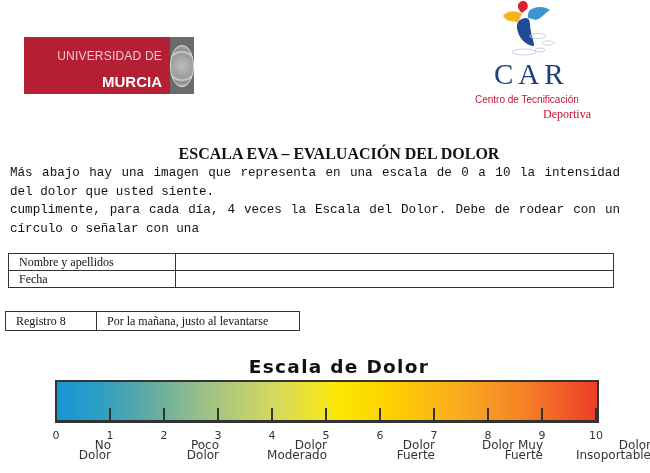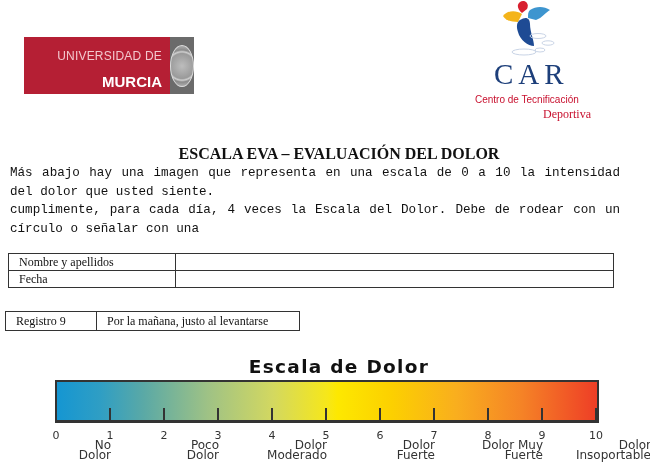--- a/index.html
+++ b/index.html
@@ -79,21 +79,21 @@
   <tr>
     <td>Fecha</td>
     <td></td>
   </tr>
 </tbody>
   </table>
 
 <table class="abs t2">
   <tbody>
       <tr>
-    <td>Registro 9</td>
+    <td>Registro 8</td>
     <td>Por la mañana, justo al levantarse</td>
   </tr>
 </tbody>
   </table>
 
 <div class="abs scale-title">Escala de Dolor</div>
 <div class="abs bar"></div>
 
 <div id="ticks">
   <div class="tick" style="left:55px"></div>

